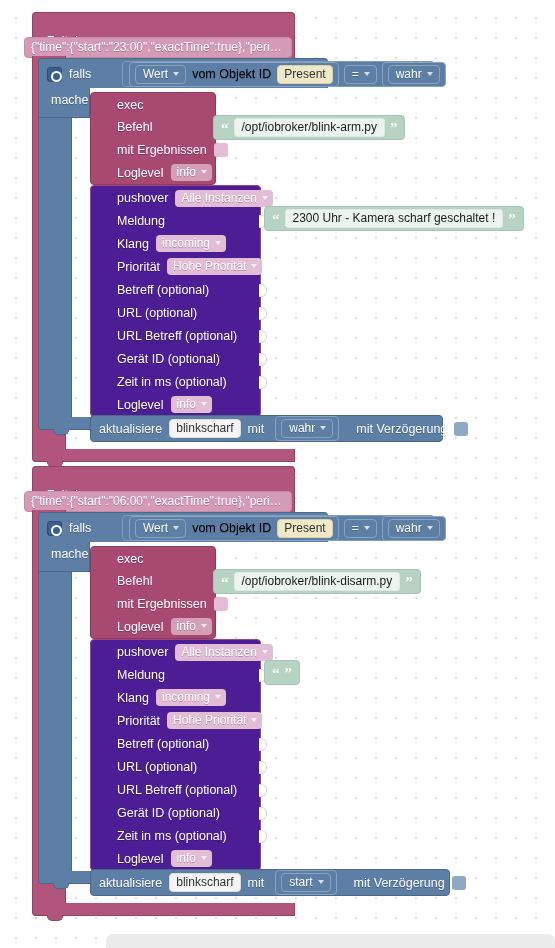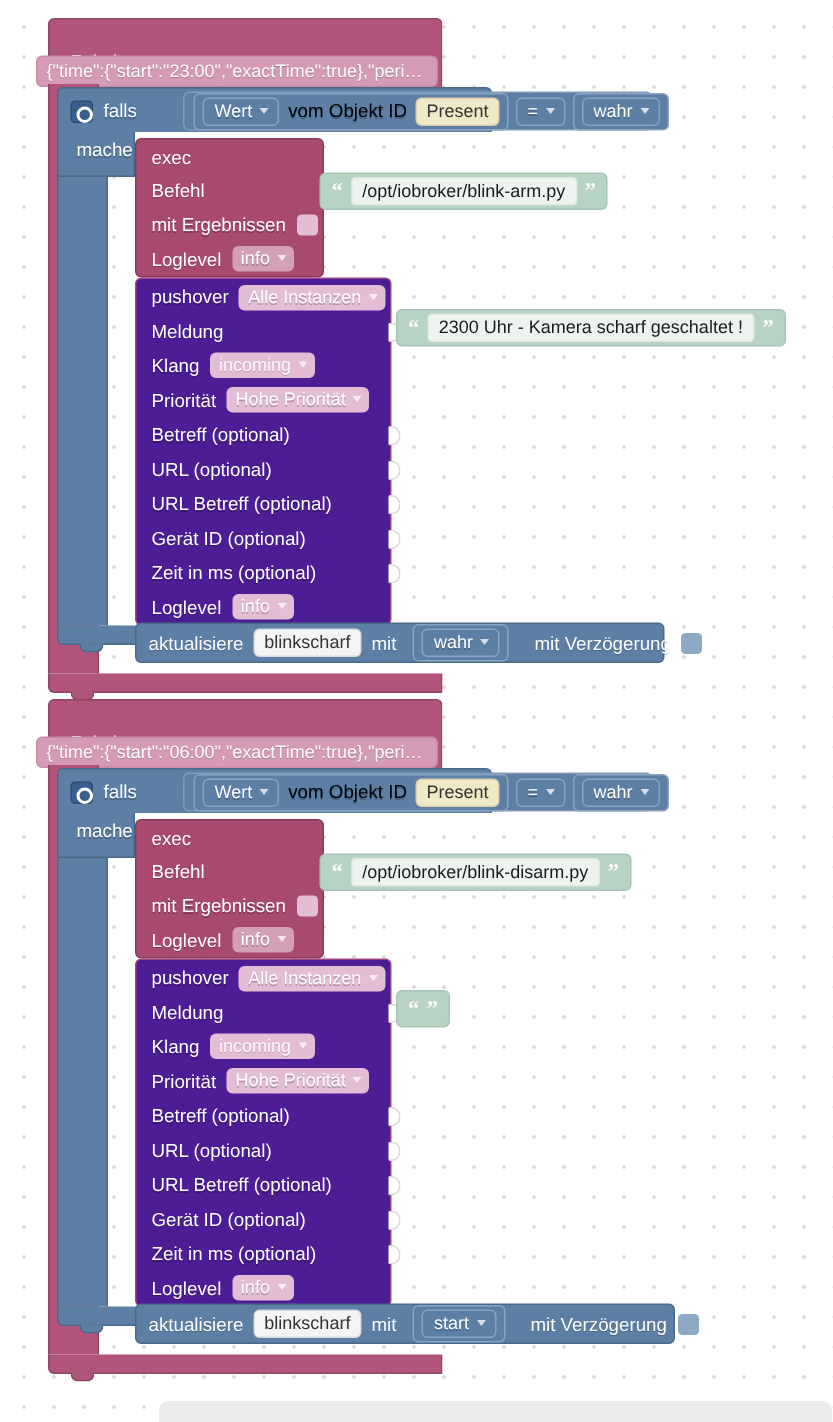--- a/index.html
+++ b/index.html
@@ -174,21 +174,21 @@
     align-items: center;
     height: 27px;
     padding: 0 8px;
     gap: 7px;
   }
 
   .row {
     display: flex;
     align-items: center;
     height: 23px;
-    padding-left: 10px;
+    padding-left: 26px;
     gap: 7px;
     position: relative;
   }
   .row-title { height: 22px; }
 
   
   .dd {
     display: inline-flex;
     align-items: center;
     gap: 4px;

